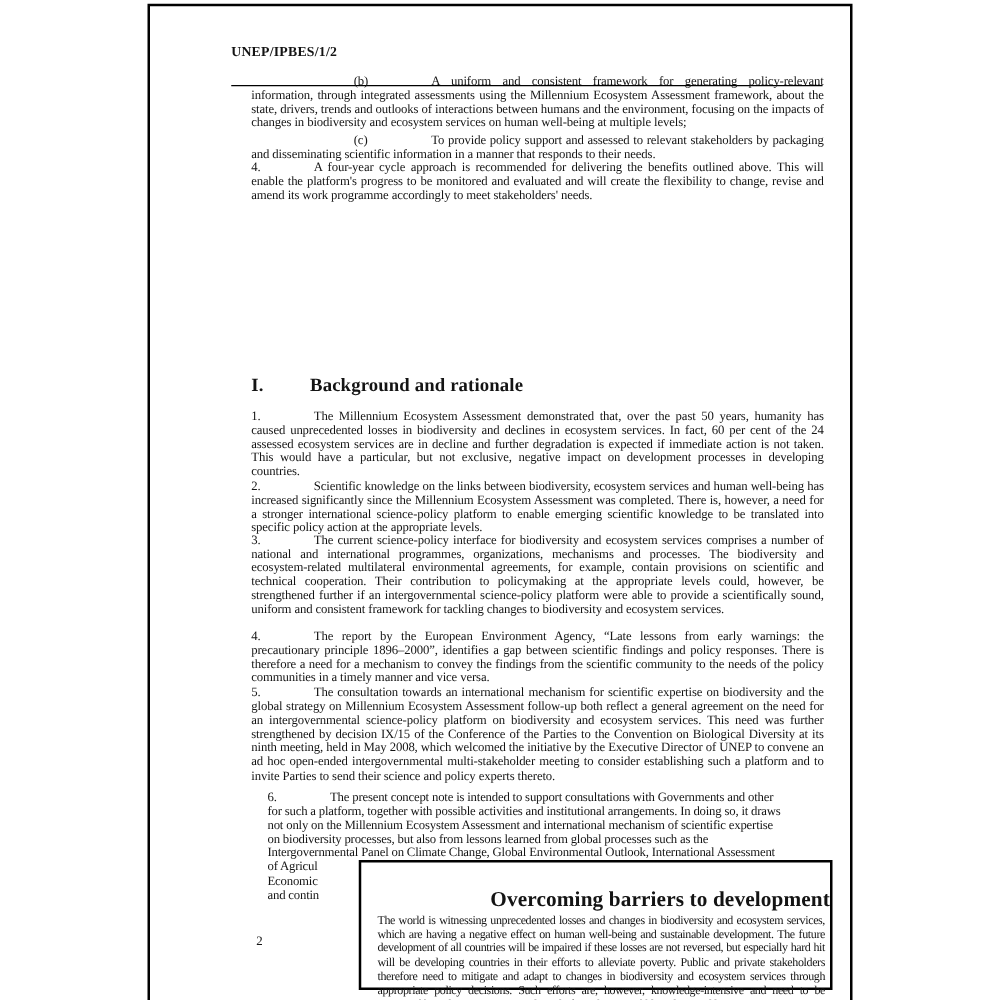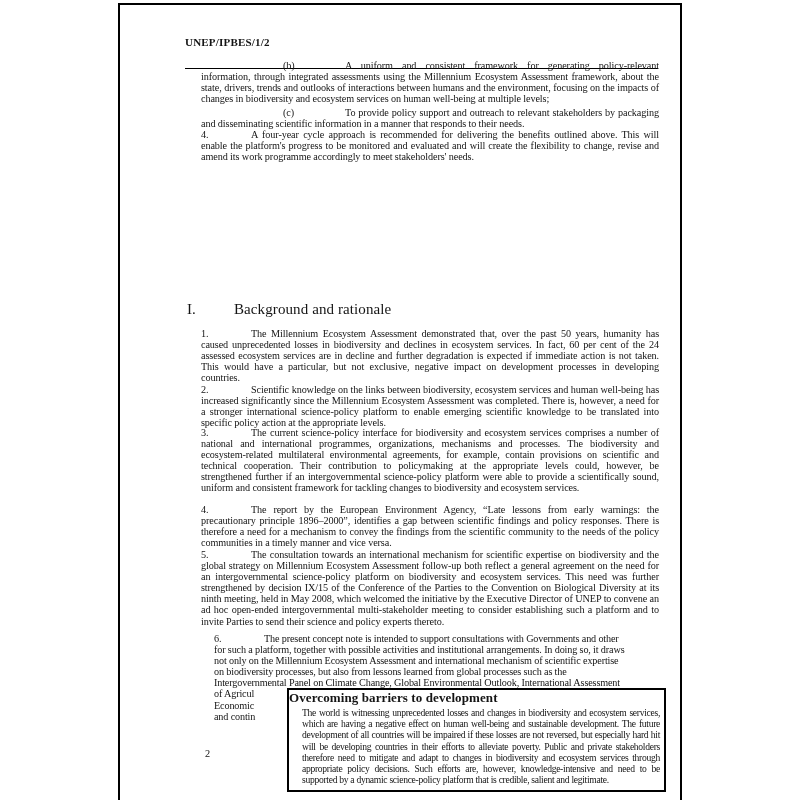--- a/index.html
+++ b/index.html
@@ -9,44 +9,44 @@
        border:2px solid #000;background:#fff;}
   .doc-header{position:absolute;left:65px;top:31px;width:473px;
        font-weight:bold;font-size:11px;letter-spacing:.2px;
        border-bottom:1.6px solid #000;padding-bottom:20px;}
   .para{position:absolute;left:81px;width:458px;margin:0;text-align:justify;
        font-size:10.2px;line-height:11.1px;letter-spacing:-.1px;}
   .indent-sub{text-indent:82px;}
   .plabel{display:inline-block;text-indent:0;}
   .plabel.sub{width:62px;}
   .plabel.num{width:50px;}
-  .section-heading{position:absolute;left:67px;top:296px;margin:0;
-       font-size:15px;font-weight:normal;letter-spacing:.1px;}
+  .section-heading{position:absolute;left:81px;top:296px;margin:0;
+       font-size:15px;font-weight:bold;letter-spacing:.1px;}
   .sec-num{display:inline-block;width:47px;}
   .p6{position:absolute;left:94px;top:628px;width:470px;font-size:10.2px;
        letter-spacing:-.15px;}
   .p6line{height:11.1px;line-height:11.1px;white-space:nowrap;}
   .callout{position:absolute;left:167px;top:683px;width:379px;height:104px;
        box-sizing:border-box;border:2px solid #000;background:#fff;z-index:3;}
-  .callout-title{text-align:left;font-weight:bold;font-size:13px;
-       margin-top:0;letter-spacing:.1px;}
+  .callout-title{text-align:right;font-weight:bold;font-size:17px;
+       margin-top:20px;letter-spacing:.1px;}
   .callout-body{margin:1px 4px 0 13px;font-size:9.6px;
        line-height:11.2px;text-align:justify;letter-spacing:-.3px;}
   .page-number{position:absolute;left:85px;top:743px;font-size:10.3px;}
 </style>
 </head>
 <body>
 
 <div class="page-frame">
 
   <div class="doc-header">UNEP/IPBES/1/2</div>
 
   <p class="para indent-sub" style="top:55px"><span class="plabel sub">(b)</span><span>A uniform and consistent framework for generating policy-relevant information, through integrated assessments using the Millennium Ecosystem Assessment framework, about the state, drivers, trends and outlooks of interactions between humans and the environment, focusing on the impacts of changes in biodiversity and ecosystem services on human well-being at multiple levels;</span></p>
 
-  <p class="para indent-sub" style="top:102px"><span class="plabel sub">(c)</span><span>To provide policy support and outreach to relevant stakeholders by packaging and disseminating scientific information in a manner that responds to their needs.</span></p>
+  <p class="para indent-sub" style="top:102px"><span class="plabel sub">(c)</span><span>To provide policy support and assessed to relevant stakeholders by packaging and disseminating scientific information in a manner that responds to their needs.</span></p>
 
   <p class="para" style="top:124px"><span class="plabel num">4.</span><span>A four-year cycle approach is recommended for delivering the benefits outlined above. This will enable the platform's progress to be monitored and evaluated and will create the flexibility to change, revise and amend its work programme accordingly to meet stakeholders' needs.</span></p>
 
   <h2 class="section-heading"><span class="sec-num">I.</span><span>Background and rationale</span></h2>
 
   <p class="para" style="top:323px"><span class="plabel num">1.</span><span>The Millennium Ecosystem Assessment demonstrated that, over the past 50 years, humanity has caused unprecedented losses in biodiversity and declines in ecosystem services. In fact, 60 per cent of the 24 assessed ecosystem services are in decline and further degradation is expected if immediate action is not taken. This would have a particular, but not exclusive, negative impact on development processes in developing countries.</span></p>
 
   <p class="para" style="top:379px"><span class="plabel num">2.</span><span>Scientific knowledge on the links between biodiversity, ecosystem services and human well-being has increased significantly since the Millennium Ecosystem Assessment was completed. There is, however, a need for a stronger international science-policy platform to enable emerging scientific knowledge to be translated into specific policy action at the appropriate levels.</span></p>
 
   <p class="para" style="top:422px"><span class="plabel num">3.</span><span>The current science-policy interface for biodiversity and ecosystem services comprises a number of national and international programmes, organizations, mechanisms and processes. The biodiversity and ecosystem-related multilateral environmental agreements, for example, contain provisions on scientific and technical cooperation. Their contribution to policymaking at the appropriate levels could, however, be strengthened further if an intergovernmental science-policy platform were able to provide a scientifically sound, uniform and consistent framework for tackling changes to biodiversity and ecosystem services.</span></p>

